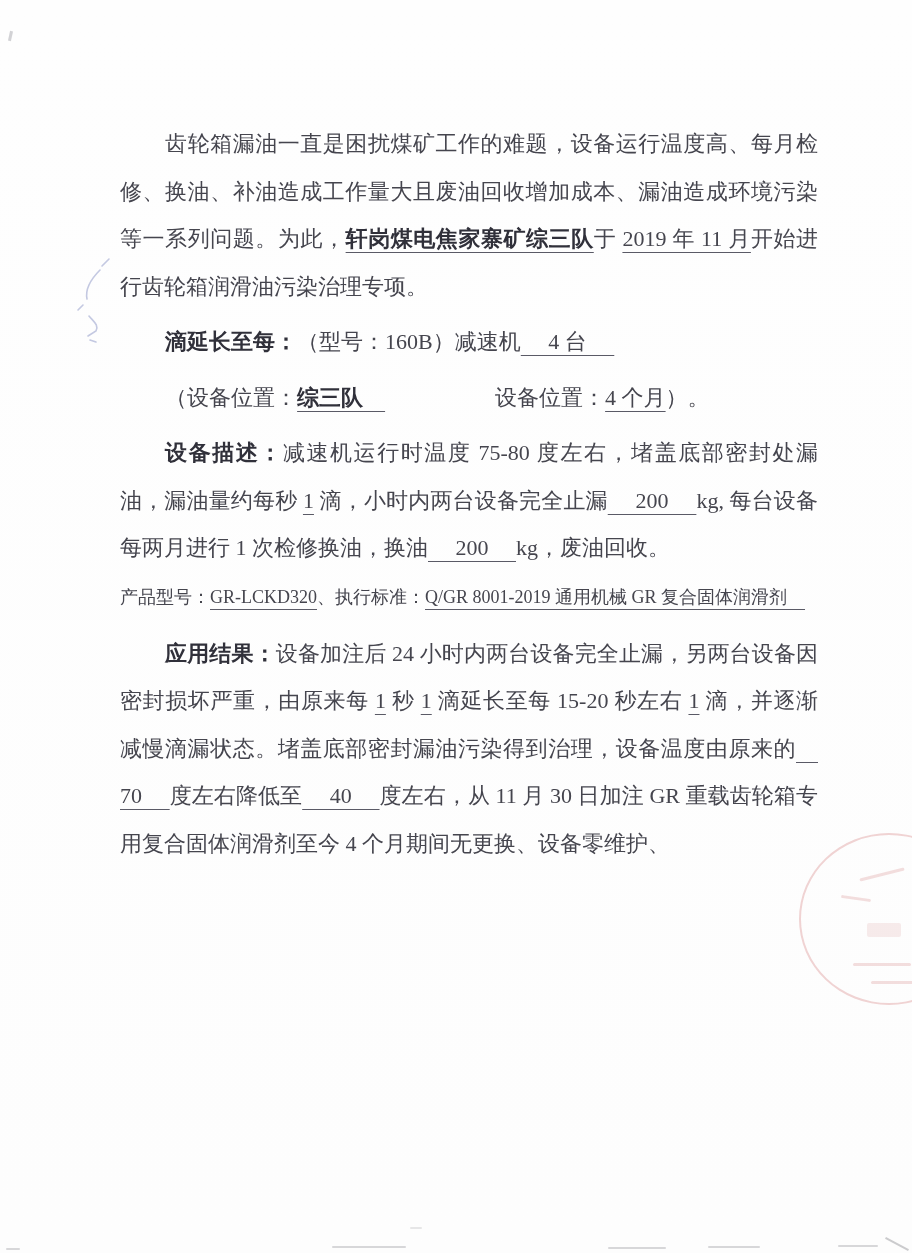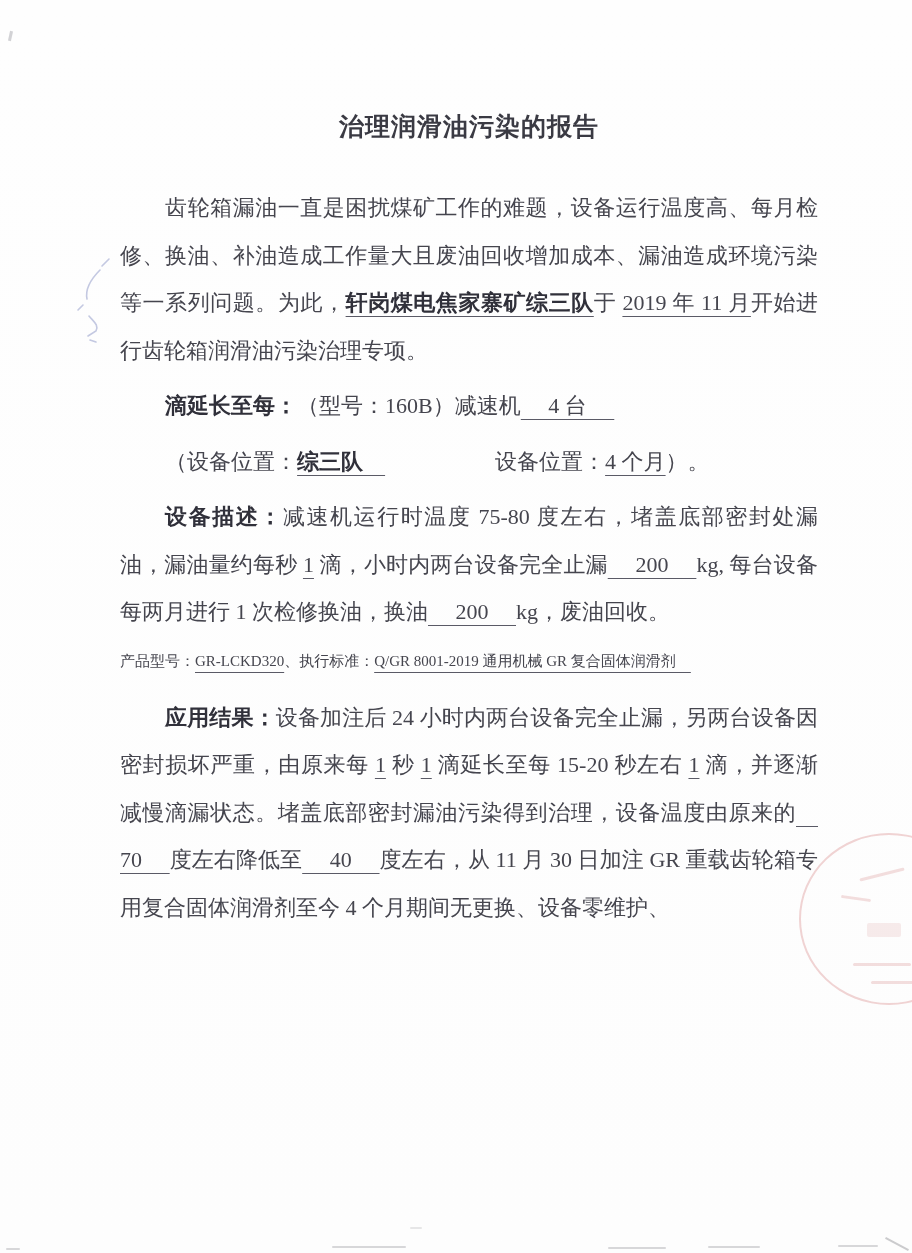--- a/index.html
+++ b/index.html
@@ -38,21 +38,21 @@
   }
   .indent { text-indent: 2.05em; }
   .para .b { font-weight: 700; color: #30303a; }
   .para .u {
     text-decoration: underline;
     text-decoration-thickness: 1px;
     text-underline-offset: 6px;
     text-decoration-color: #5a5a66;
   }
   .para.small {
-    font-size: 15px;
+    font-size: 18px;
     line-height: 34px;
     margin-top: 6px;
     text-indent: 0;
   }
   .para.results { margin-top: 16px; font-family: Liberation Serif, serif; }
 
   
   .stamp {
     position: absolute;
     left: 799px; top: 833px;
@@ -84,21 +84,20 @@
     transform: rotate(28deg);
   }
 </style>
 </head>
 <body>
 
 <div class="page">
 
   <div class="content">
 
-    <div class="doc-title" style="margin-top:-12px; margin-bottom:30px;">治理润滑油污染的报告</div>
 
     <p class="para indent"><span>齿轮箱漏油一直是困扰煤矿工作的难题，设备运行温度高、每月检修、换油、补油造成工作量大且废油回收增加成本、漏油造成环境污染等一系列问题。为此，</span><span class="b u">轩岗煤电焦家寨矿综三队</span><span>于 </span><span class="u">2019 年 11 月</span><span>开始进行齿轮箱润滑油污染治理专项。</span></p>
 
     <p class="para indent"><span class="b">滴延长至每：</span><span>（型号：160B）减速机</span><span class="u">　 4 台 　</span></p>
 
     <p class="para indent"><span>（设备位置：</span><span class="b u">综三队　</span><span>　　　　　设备位置：</span><span class="u">4 个月</span><span>）。</span></p>
 
     <p class="para indent"><span class="b">设备描述：</span><span>减速机运行时温度 75-80 度左右，堵盖底部密封处漏油，漏油量约每秒 </span><span class="u">1</span><span> 滴，小时内两台设备完全止漏</span><span class="u">　 200 　</span><span>kg, 每台设备每两月进行 1 次检修换油，换油</span><span class="u">　 200 　</span><span>kg，废油回收。</span></p>
 
 

